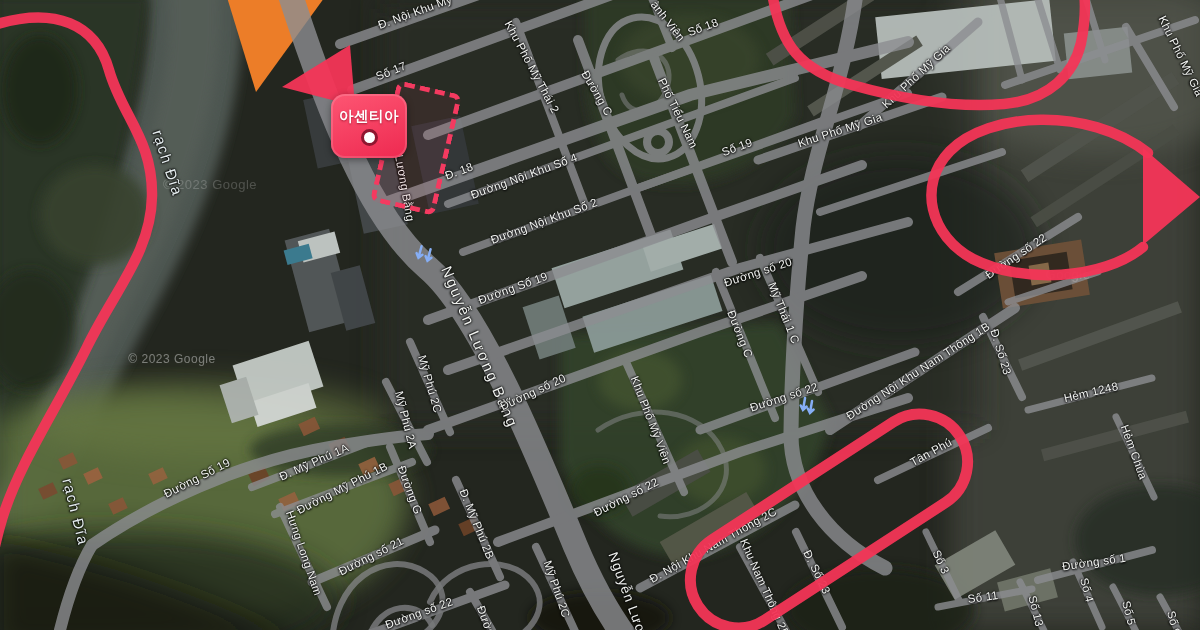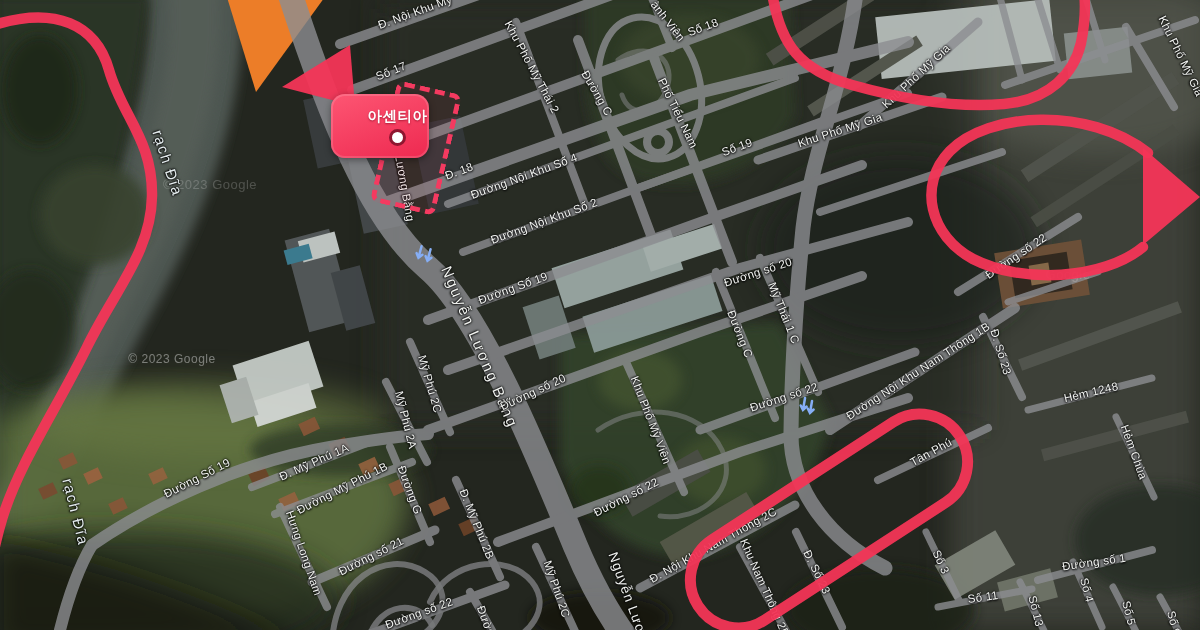--- a/index.html
+++ b/index.html
@@ -12,24 +12,24 @@
   .wm.faint{color:rgba(255,255,255,.20);font-size:13px;}
   .lbl{position:absolute;z-index:12;color:#f2f4f1;font-size:11.5px;white-space:nowrap;
        transform:translate(-50%,-50%) rotate(var(--r,0deg));letter-spacing:.3px;
        text-shadow:0 0 2px #000,0 0 3px rgba(0,0,0,.95),0 1px 2px rgba(0,0,0,.9);}
   .lbl.big{font-size:15px;letter-spacing:2px;}
   .lbl.mid{font-size:13.5px;letter-spacing:1px;}
   .lbl.wtr{font-size:15px;color:#e4ecee;letter-spacing:1.5px;z-index:11;}
   .dashed-outline{position:absolute;z-index:30;border:5px dashed #f43a60;border-radius:8px;
        background:rgba(244,58,96,.08);}
   #annotations{z-index:40;pointer-events:none;}
-  .marker{position:absolute;z-index:50;width:63px;height:64px;border-radius:14px;
+  .marker{position:absolute;z-index:50;width:76px;height:64px;border-radius:14px;
        background:linear-gradient(160deg,#fd5673,#ee2950);
        box-shadow:0 2px 7px rgba(0,0,0,.4), inset 0 0 0 2px rgba(255,255,255,.14);
-       display:flex;flex-direction:column;align-items:center;justify-content:center;gap:3px;cursor:pointer;padding-left:35px;}
+       display:flex;flex-direction:column;align-items:center;justify-content:center;gap:3px;cursor:pointer;}
   .marker-label{color:#fff;font-size:14.5px;font-weight:bold;letter-spacing:.5px;
        text-shadow:0 1px 2px rgba(120,0,25,.6);}
   .marker-dot{width:11px;height:11px;background:#fff;border:3px solid #8f1630;border-radius:50%;}
 </style>
 </head>
 <body>
 
 <div class="stage">
 
 <svg id="basemap" width="1200" height="630" viewBox="0 0 1200 630">

